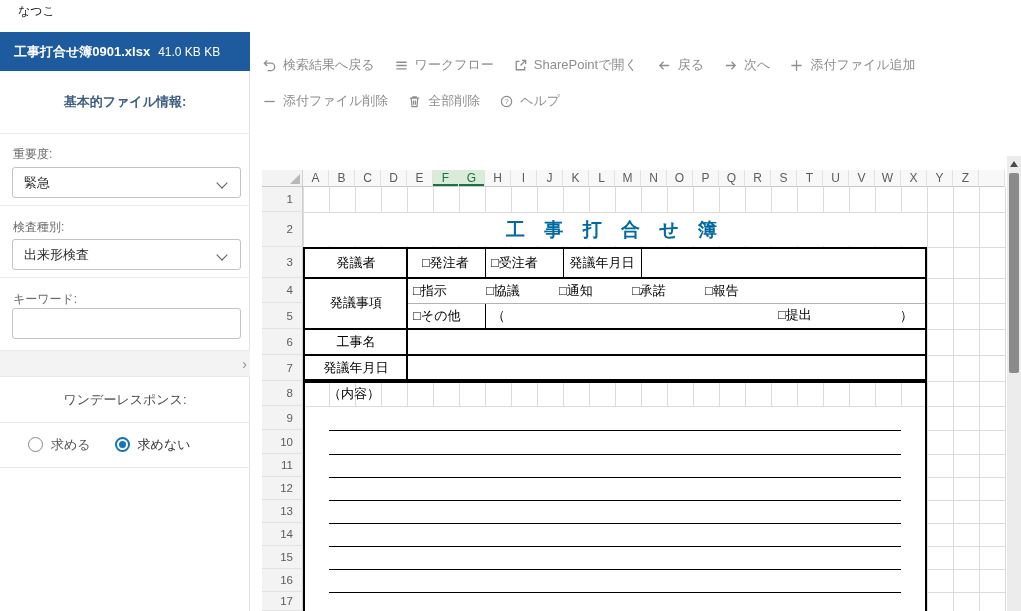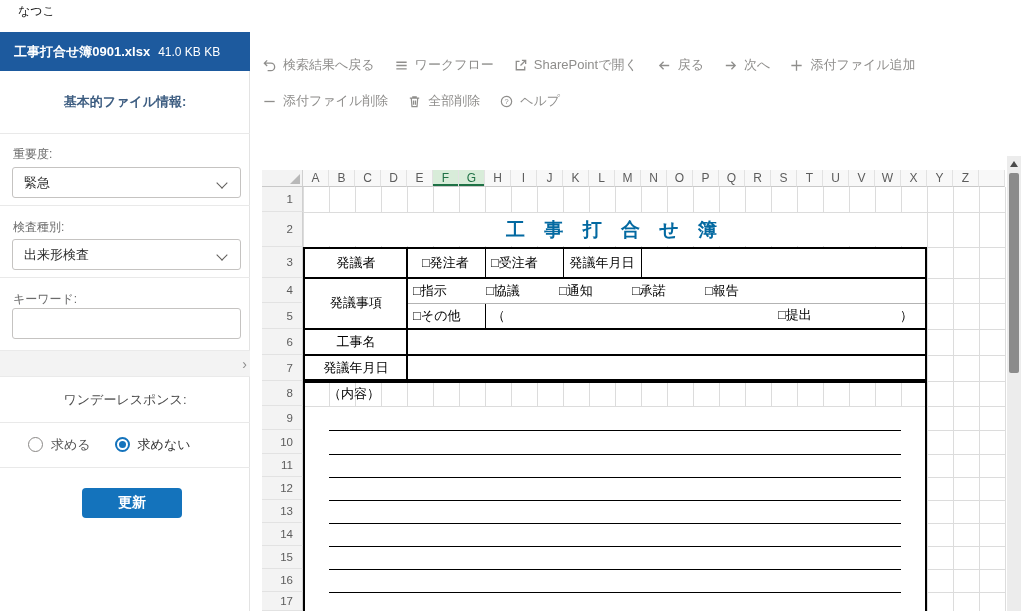--- a/index.html
+++ b/index.html
@@ -116,21 +116,20 @@
         <span class="rcirc"></span>
         <span>求める</span>
       </span>
       <span class="radio-item selected">
         <span class="rcirc"></span>
         <span>求めない</span>
       </span>
     </div>
     <div class="abs divider" style="top:435px;"></div>
 
-    <button class="abs" id="update-btn">更新</button>
   </div>
 
   <div class="abs tbrow" id="tbrow1">
     <span class="tbi">
       <svg width="15" height="15" viewBox="0 0 16 16" fill="none" stroke="#8f8e8c" stroke-width="1.4">
           <path d="M5.5 2.5 L2.5 5.5 L5.5 8.5 M2.5 5.5 H9.5 a4 4 0 0 1 0 8 H6"></path>
         </svg>
       <span>検索結果へ戻る</span>
     </span>
     <span class="tbi">

